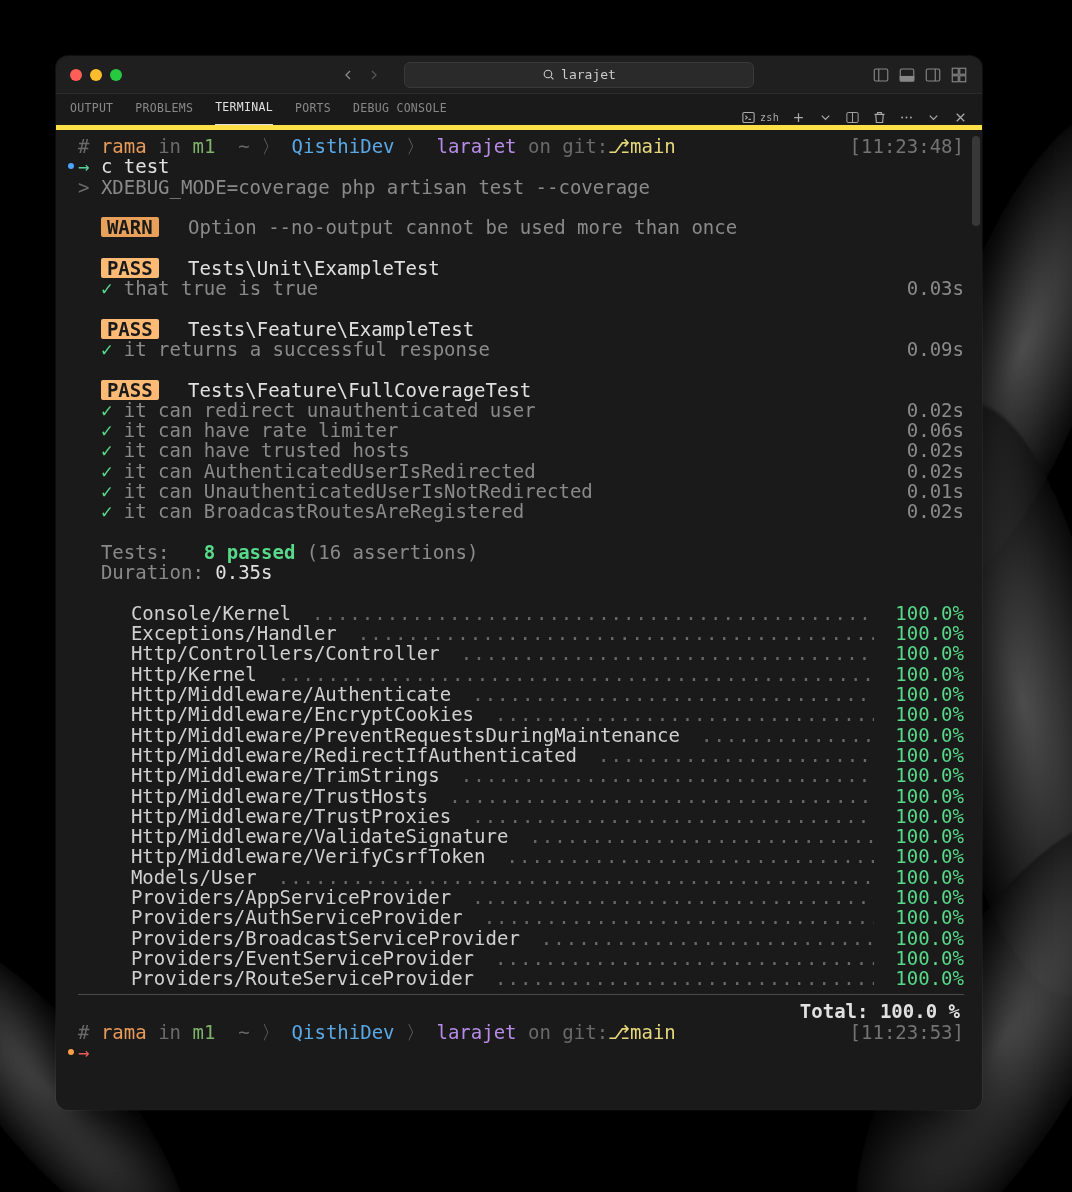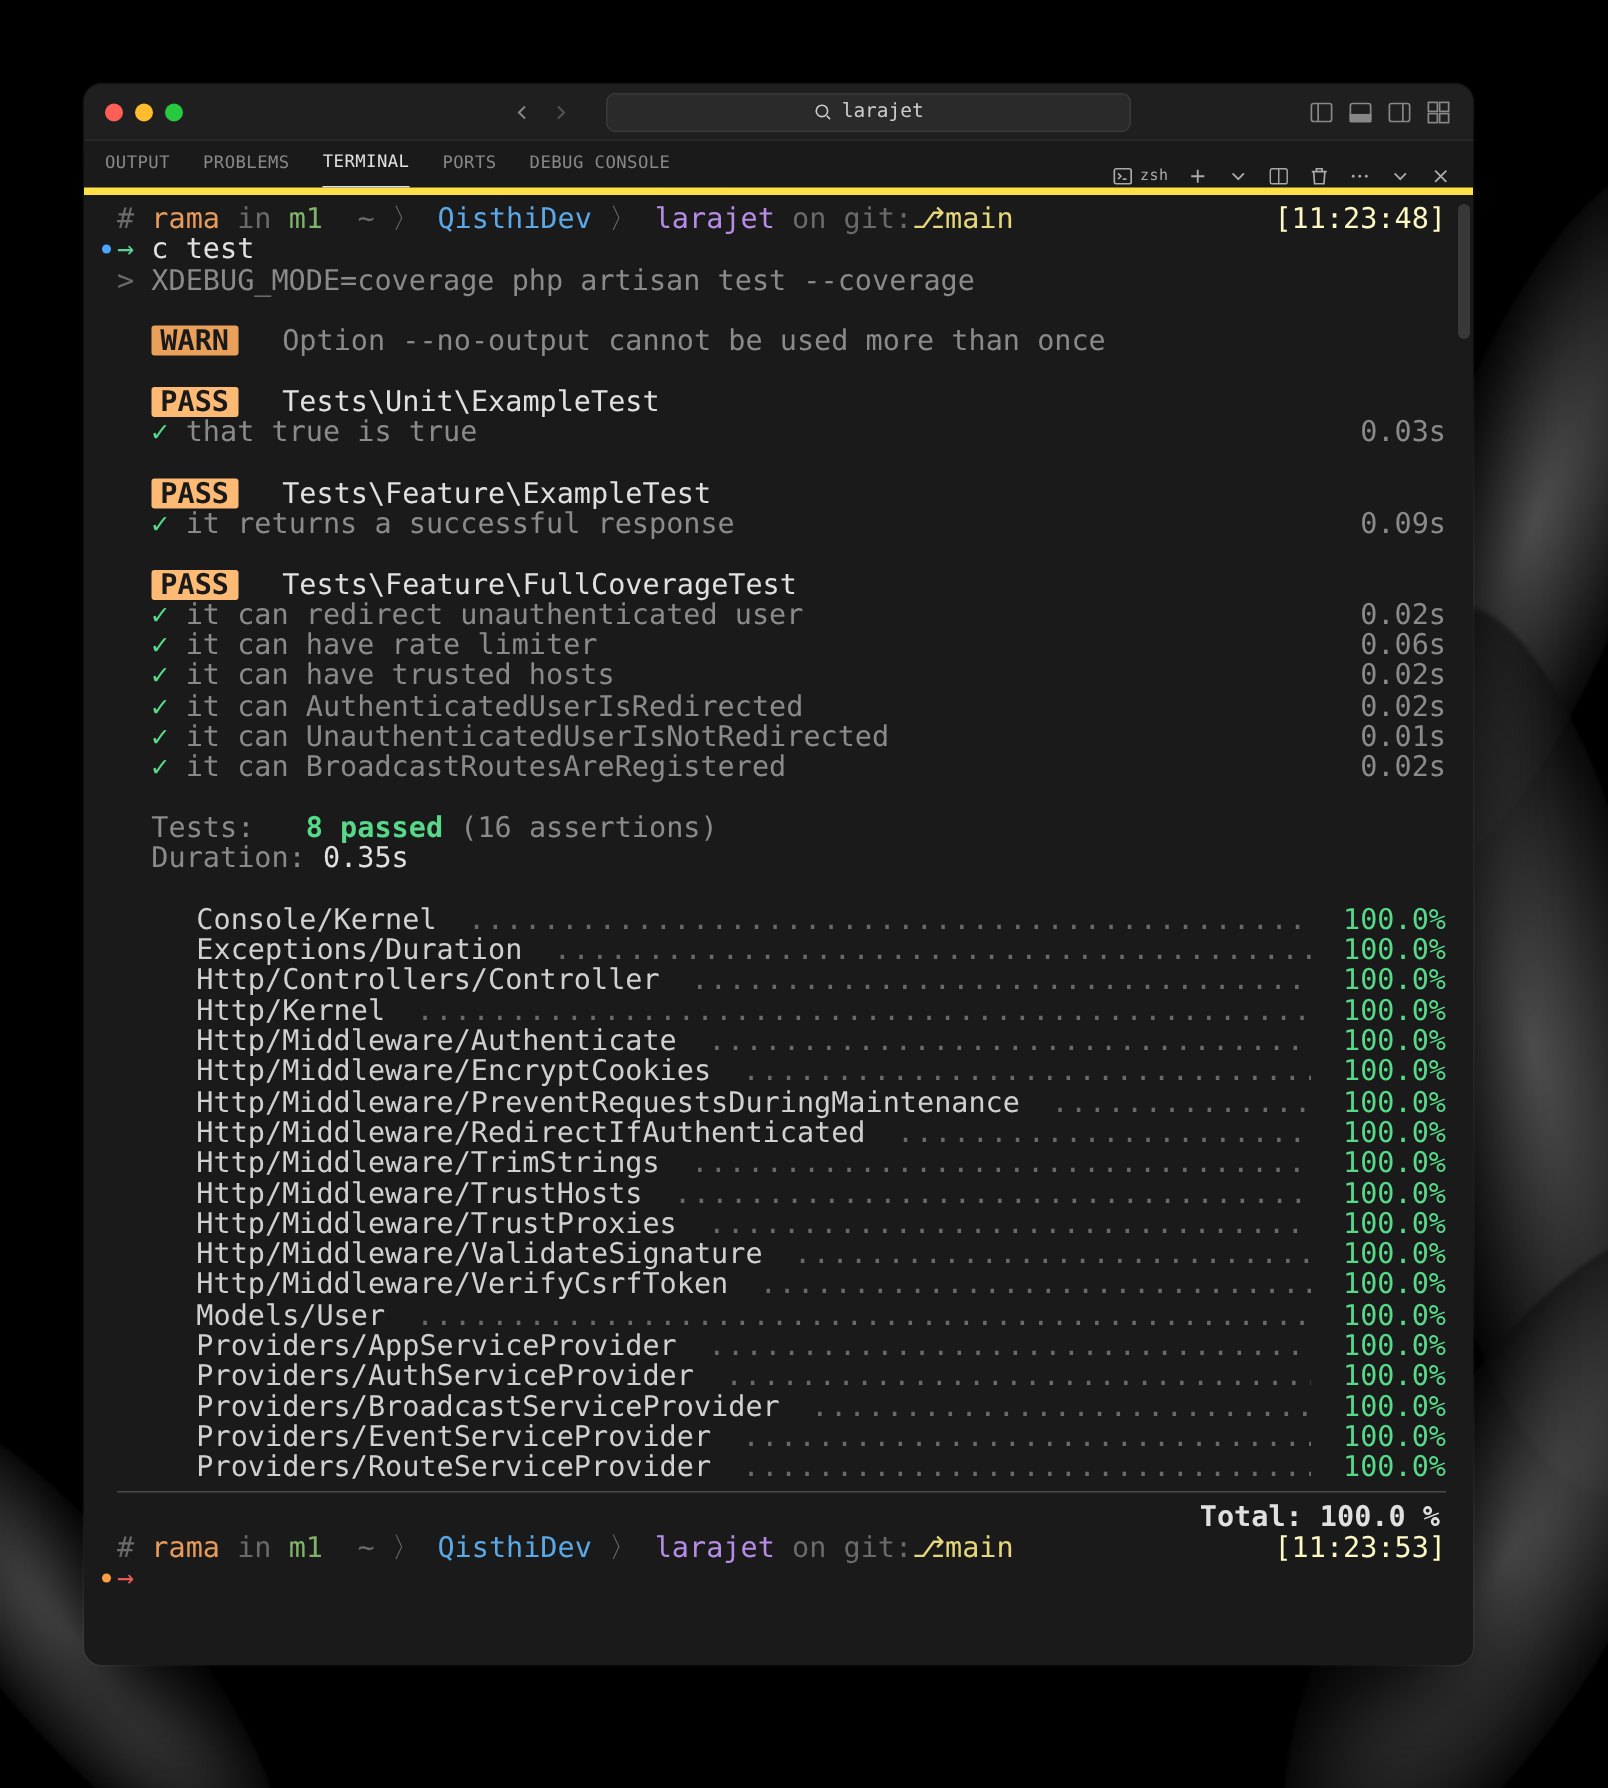--- a/index.html
+++ b/index.html
@@ -120,21 +120,21 @@
   .c-dim { color: #6a6a6a; }
   .c-user { color: #e89b5a; }
   .c-host { color: #7fb36a; }
   .c-path { color: #5aa9e6; }
   .c-proj { color: #b78ce6; }
   .c-git { color: #e6d77a; }
   .c-arrow { color: #5ad19a; }
   .c-redarr { color: #e85a5a; }
   .c-white { color: #e0e0e0; }
   .c-gray { color: #8a8a8a; }
-  .c-time { color: #fef9c3; }
+  .c-time { color: #737373; }
   .c-green { color: #57d989; }
   .c-check { color: #57d989; }
 
   .badge {
     display: inline-block;
     padding: 0 6px;
     font-weight: 700;
     border-radius: 2px;
     margin-right: 18px;
   }
@@ -302,21 +302,21 @@
     </div>
     <div class="line">
       <span class="gutter"></span><span>  </span>
       <span class="c-gray">Duration:</span><span> </span>
       <span class="c-white">0.35s</span>
     </div>
     <div class="line">&nbsp;</div>
 
     <div id="coverage">
         <div class="line cov-row"><span class="gutter"></span><span>  </span><span class="cov-name">Console/Kernel </span><span class="cov-dots">....................................................................................................................</span><span class="cov-pct">100.0%</span></div>
-        <div class="line cov-row"><span class="gutter"></span><span>  </span><span class="cov-name">Exceptions/Duration </span><span class="cov-dots">....................................................................................................................</span><span class="cov-pct">100.0%</span></div>
+        <div class="line cov-row"><span class="gutter"></span><span>  </span><span class="cov-name">Exceptions/Handler </span><span class="cov-dots">....................................................................................................................</span><span class="cov-pct">100.0%</span></div>
         <div class="line cov-row"><span class="gutter"></span><span>  </span><span class="cov-name">Http/Controllers/Controller </span><span class="cov-dots">....................................................................................................................</span><span class="cov-pct">100.0%</span></div>
         <div class="line cov-row"><span class="gutter"></span><span>  </span><span class="cov-name">Http/Kernel </span><span class="cov-dots">....................................................................................................................</span><span class="cov-pct">100.0%</span></div>
         <div class="line cov-row"><span class="gutter"></span><span>  </span><span class="cov-name">Http/Middleware/Authenticate </span><span class="cov-dots">....................................................................................................................</span><span class="cov-pct">100.0%</span></div>
         <div class="line cov-row"><span class="gutter"></span><span>  </span><span class="cov-name">Http/Middleware/EncryptCookies </span><span class="cov-dots">....................................................................................................................</span><span class="cov-pct">100.0%</span></div>
         <div class="line cov-row"><span class="gutter"></span><span>  </span><span class="cov-name">Http/Middleware/PreventRequestsDuringMaintenance </span><span class="cov-dots">....................................................................................................................</span><span class="cov-pct">100.0%</span></div>
         <div class="line cov-row"><span class="gutter"></span><span>  </span><span class="cov-name">Http/Middleware/RedirectIfAuthenticated </span><span class="cov-dots">....................................................................................................................</span><span class="cov-pct">100.0%</span></div>
         <div class="line cov-row"><span class="gutter"></span><span>  </span><span class="cov-name">Http/Middleware/TrimStrings </span><span class="cov-dots">....................................................................................................................</span><span class="cov-pct">100.0%</span></div>
         <div class="line cov-row"><span class="gutter"></span><span>  </span><span class="cov-name">Http/Middleware/TrustHosts </span><span class="cov-dots">....................................................................................................................</span><span class="cov-pct">100.0%</span></div>
         <div class="line cov-row"><span class="gutter"></span><span>  </span><span class="cov-name">Http/Middleware/TrustProxies </span><span class="cov-dots">....................................................................................................................</span><span class="cov-pct">100.0%</span></div>
         <div class="line cov-row"><span class="gutter"></span><span>  </span><span class="cov-name">Http/Middleware/ValidateSignature </span><span class="cov-dots">....................................................................................................................</span><span class="cov-pct">100.0%</span></div>

